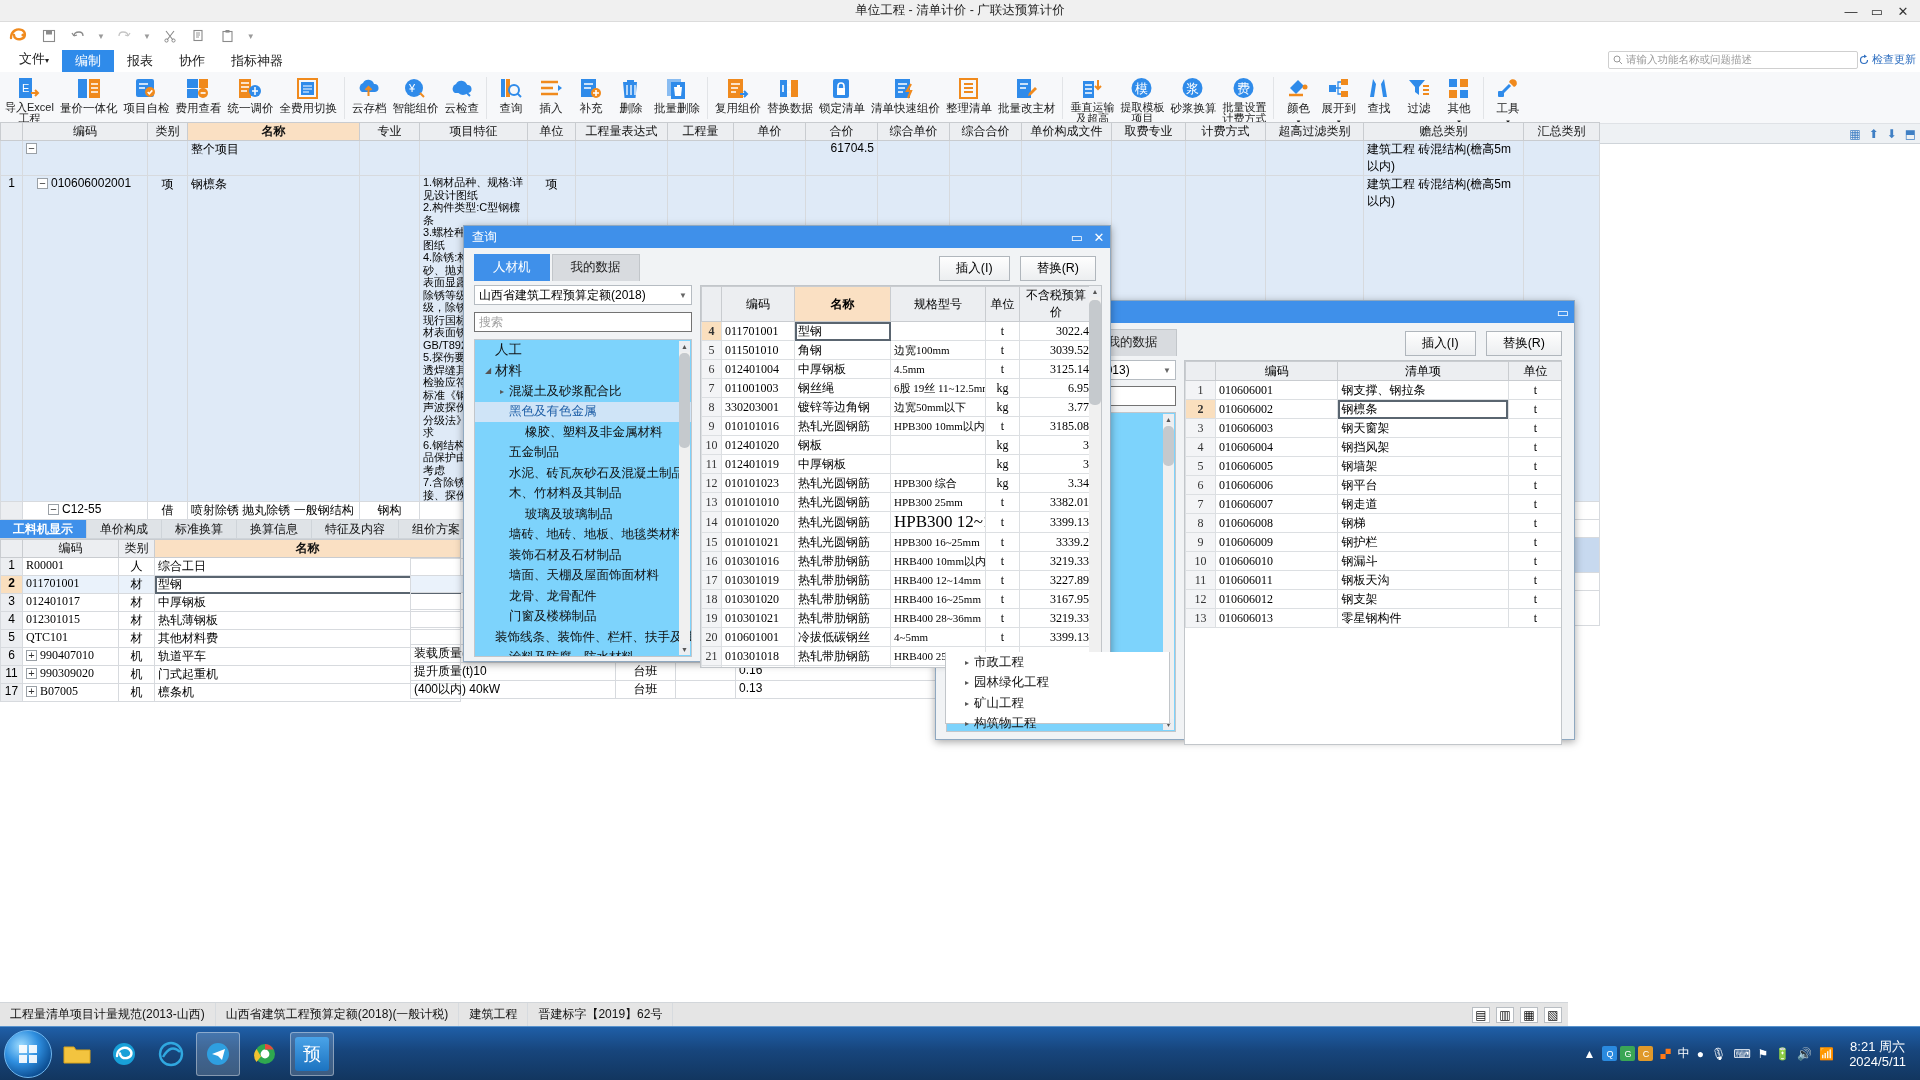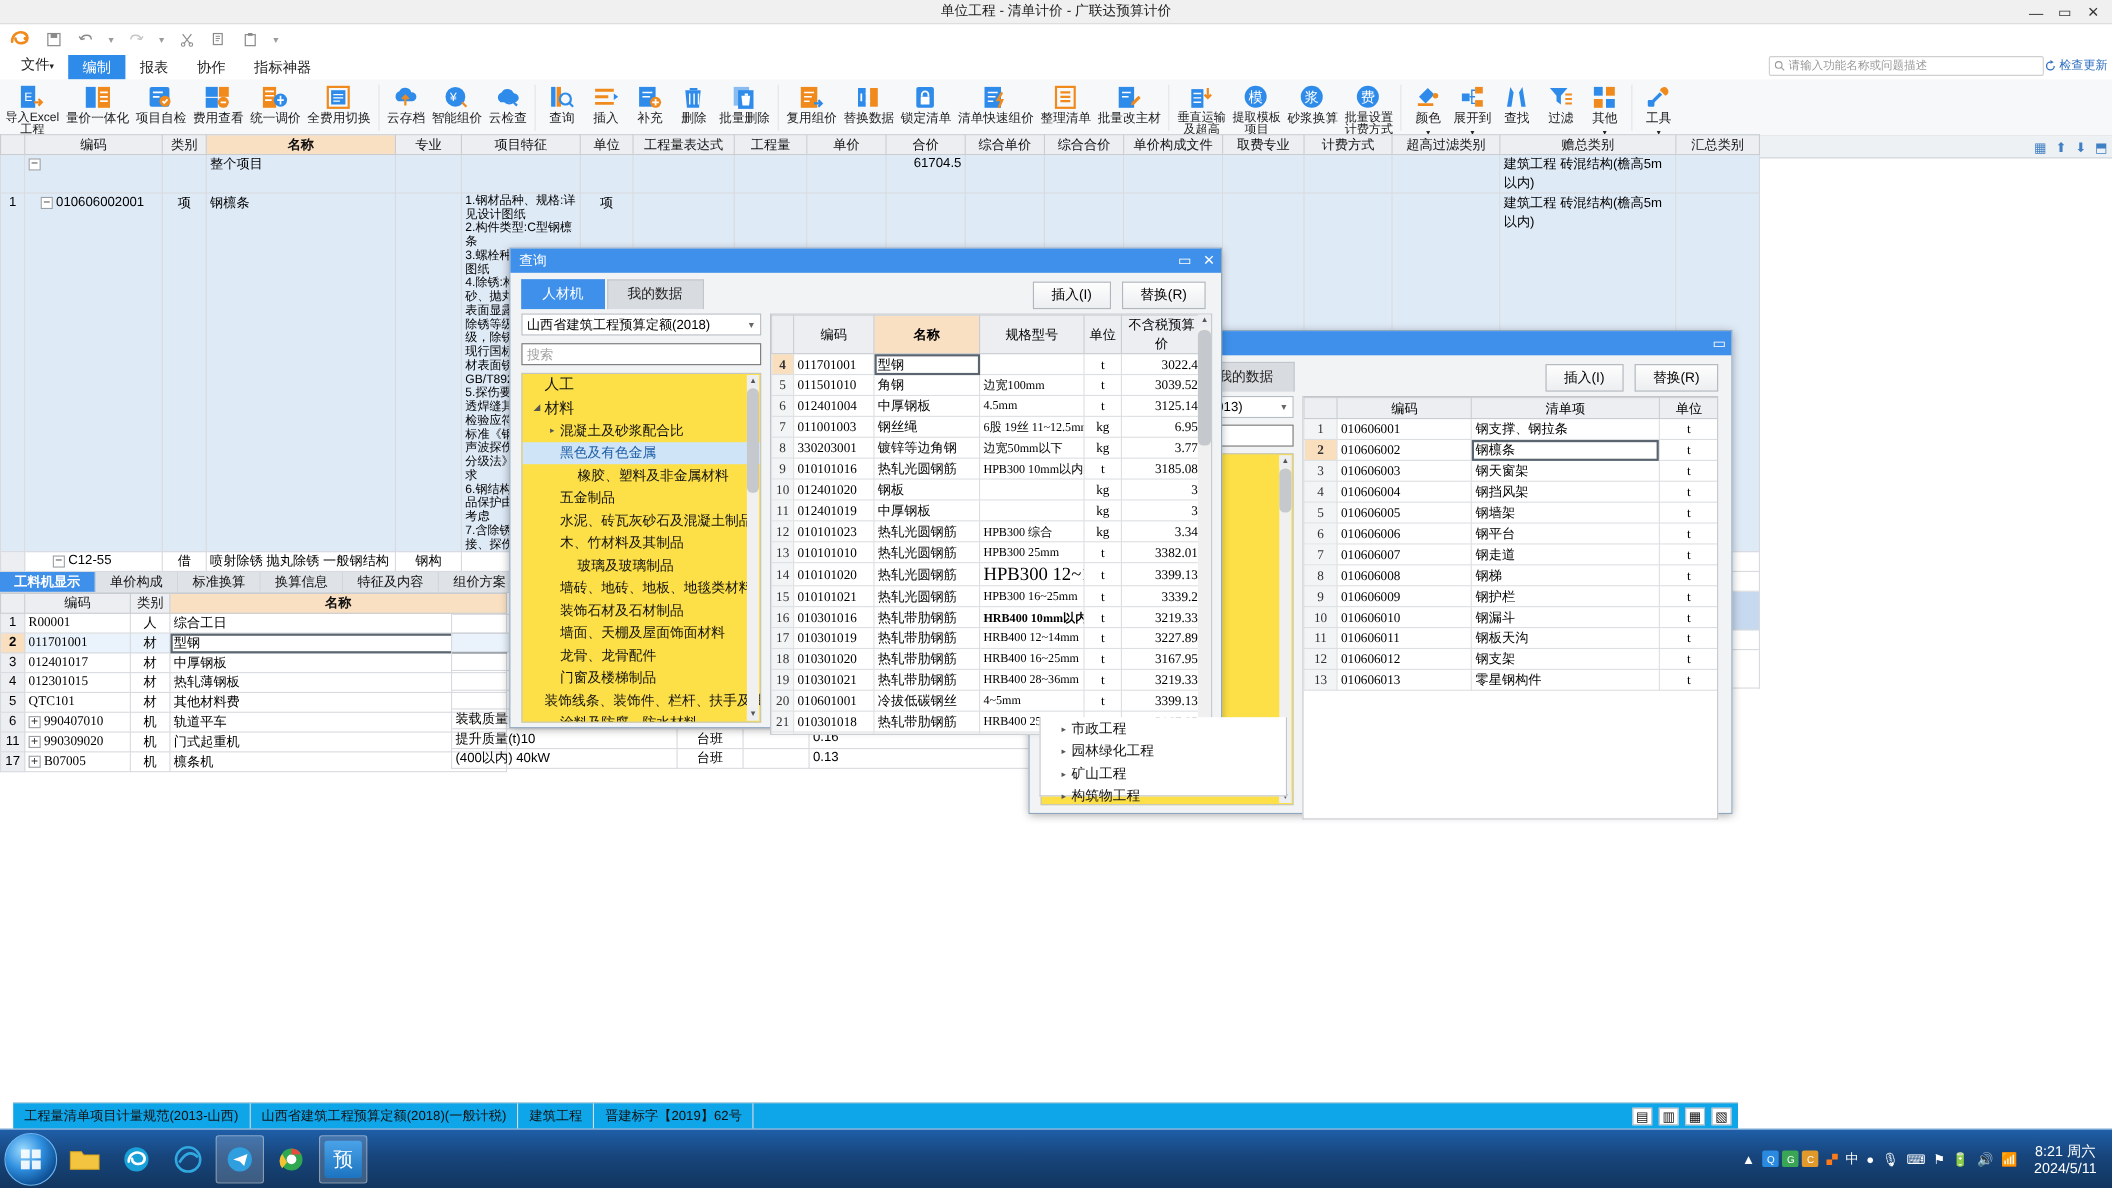--- a/index.html
+++ b/index.html
@@ -84,22 +84,22 @@
   .orange{ color:#d07016; }
 
   
   .btmpanel{ position:absolute; left:0; top:520px; width:1568px; height:305px; background:#fff; }
   .btmtabs{ display:flex; height:19px; background:#e9ecef; border-bottom:1px solid #cfd4d9;}
   .btab{ padding:0 13px; display:flex; align-items:center; font-size:12px; background:#dfe3e7; border-right:1px solid #cfd4d9; color:#111;}
   .btab.active{ background:#3f90ea; color:#fff; font-weight:bold;}
 
   
   .statusbar{
-    position:absolute; left:12px; bottom:54px; width:1568px; height:24px;
-    background:#0ea5e9; border-top:1px solid #d2d6da; display:flex; align-items:center;
+    position:absolute; left:0; bottom:54px; width:1568px; height:24px;
+    background:#e5e5e5; border-top:1px solid #d2d6da; display:flex; align-items:center;
     font-size:12px; color:#111;
   }
   .stcell{ padding:0 10px; border-right:1px solid #d7dbdf; height:24px; display:flex; align-items:center;}
   .sticons{ margin-left:auto; display:flex; align-items:center; gap:6px; padding-right:6px;}
   .sqbtn{ width:18px; height:16px; border:1px solid #b9bec3; background:#fff; display:flex; align-items:center; justify-content:center;}
 
   
   .taskbar{
     position:absolute; left:0; bottom:0; width:1920px; height:54px;
     background:linear-gradient(180deg,#1f5fa8 0%, #17457c 45%, #12365f 100%);
@@ -120,21 +120,21 @@
   .dlg{ position:absolute; background:#f1f3f5; border:1px solid #8fa8c0; box-shadow:0 2px 8px rgba(0,0,0,.35);}
   .dlg-title{ height:22px; background:#3f90ea; color:#fff; display:flex; align-items:center; padding-left:8px; font-size:12.5px;}
   .dlg-title .ctl{ margin-left:auto; display:flex; }
   .dlg-title .ctl span{ width:22px; text-align:center; font-size:13px;}
   .dlg-tabs{ display:flex; padding:6px 0 0 10px; gap:2px; }
   .dtab{ padding:4px 18px; font-size:12.5px; background:#d8dbdf; color:#222; border:1px solid #c2c6ca; border-bottom:none;}
   .dtab.active{ background:#3f90ea; color:#fff; border-color:#3f90ea;}
   .sel{ height:20px; border:1px solid #b6bcc2; background:#fff; display:flex; align-items:center; padding:0 4px; font-size:12px;}
   .sel .arrow{ margin-left:auto; font-size:8px; color:#666;}
   .inp{ height:20px; border:1px solid #737373; background:#fff; display:flex; align-items:center; padding:0 4px; font-size:12px; color:#a2a2a2;}
-  .tree{ background:#fde047; border:1px solid #c2c6ca; overflow:hidden; position:relative;}
+  .tree{ background:#7dd3fc; border:1px solid #c2c6ca; overflow:hidden; position:relative;}
   .tnode{ height:20.5px; display:flex; align-items:center; font-size:12.5px; padding-left:6px; white-space:nowrap; color:#111;}
   .tnode.sel2{ background:#cfe4f7; color:#2161a8;}
   .tnode .tw{ width:14px; display:inline-block; text-align:center; font-size:8px; color:#555;}
   .sb{ position:absolute; right:1px; top:1px; width:11px; bottom:1px; background:#f0f0f0;}
   .sbthumb{ position:absolute; left:0; width:11px; background:#c5c9cd; border-radius:5px;}
   .sbar-up,.sbar-dn{ position:absolute; left:0; width:11px; height:11px; background:#eceef1; display:flex; align-items:center; justify-content:center; font-size:7px; color:#555;}
   .dgrid{ background:#fff; border:1px solid #c2c6ca; overflow:hidden; }
   table.dg{ border-collapse:collapse; table-layout:fixed; font-size:12px;}
   table.dg th{ background:#eceef1; border:1px solid #c9ccd0; font-weight:normal; height:19px; font-size:12px; padding:0 2px;}
   table.dg th.nm{ background:#fae0c3; font-weight:bold;}
@@ -1310,21 +1310,21 @@
               <td class="mono">010101021</td>
               <td>热轧光圆钢筋</td>
               <td class="mono" style="font-size: 11px;">HPB300 16~25mm</td>
               <td class="mono centr">t</td>
               <td class="mono rightal">3339.2</td>
             </tr>
             <tr>
               <td class="idx">16</td>
               <td class="mono">010301016</td>
               <td>热轧带肋钢筋</td>
-              <td class="mono" style="font-size: 11px; font-weight: bold;">HRB400 10mm以内</td>
+              <td class="mono" style="font-size: 11px;">HRB400 10mm以内</td>
               <td class="mono centr">t</td>
               <td class="mono rightal">3219.33</td>
             </tr>
             <tr>
               <td class="idx">17</td>
               <td class="mono">010301019</td>
               <td>热轧带肋钢筋</td>
               <td class="mono" style="font-size: 11px;">HRB400 12~14mm</td>
               <td class="mono centr">t</td>
               <td class="mono rightal">3227.89</td>

